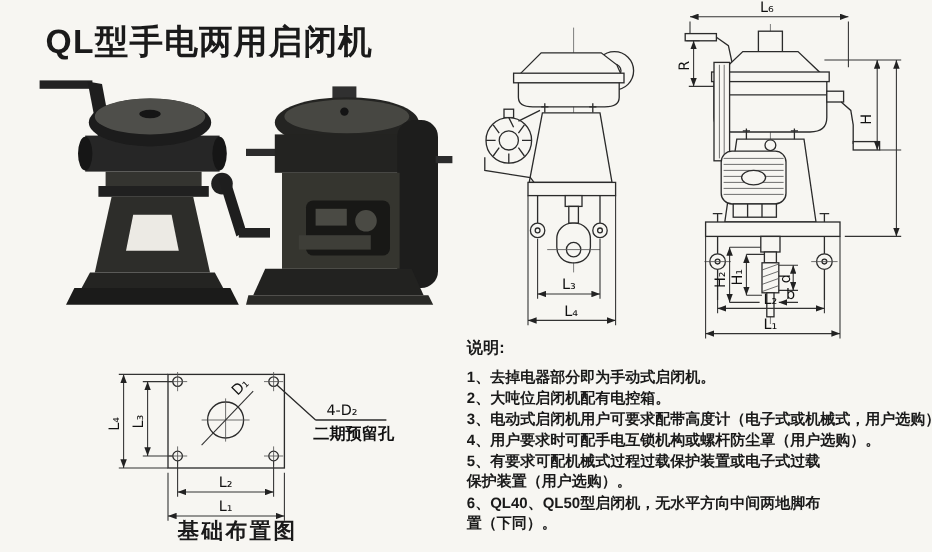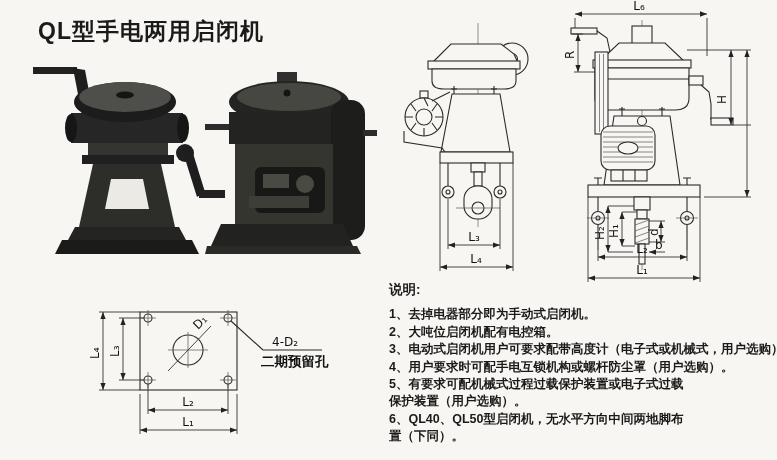--- a/index.html
+++ b/index.html
@@ -1,18 +1,18 @@
 <!DOCTYPE html>
 <html><head>
 <meta charset="utf-8">
 <style>
   html,body{margin:0;padding:0;background:#e9e9e6;}
   .page{position:relative;width:777px;height:460px;background:#f7f6f2;overflow:hidden;
         font-family:"Liberation Sans",sans-serif;color:#1a1a1a;}
-  .title{position:absolute;left:38px;top:16px;font-size:23px;font-weight:bold;letter-spacing:1px;}
+  .title{position:absolute;left:38px;top:16px;font-size:28px;font-weight:bold;letter-spacing:1px;}
   .notes{position:absolute;left:389px;top:281px;font-size:12.5px;font-weight:bold;
          line-height:17.4px;white-space:nowrap;}
   .notes .heading{font-size:13.5px;margin-bottom:8px;}
   .foundation-caption{position:absolute;left:148px;top:430px;font-size:18px;font-weight:bold;letter-spacing:2px;}
   svg{position:absolute;overflow:visible;}
   .ln{fill:none;stroke:#2b2b2b;stroke-width:1.1;}
   .lnf{fill:#f7f6f2;stroke:#2b2b2b;stroke-width:1.1;}
   .dm{fill:none;stroke:#333;stroke-width:0.9;}
   .thin{fill:none;stroke:#555;stroke-width:0.7;}
   .cl{fill:none;stroke:#666;stroke-width:0.7;}
@@ -275,20 +275,21 @@
       <line class="dm" x1="70" y1="142" x2="167" y2="142" marker-start="url(#af)" marker-end="url(#af)"></line>
       <text class="dimtext" x="118" y="138" text-anchor="middle">L₁</text>
     </g>
     <g>
       <path class="ln" d="M161,33 L193,62 M193,62 H252"></path>
       <text class="dimtext" x="202" y="58">4-D₂</text>
       <text class="cjk" x="191" y="78" font-size="13.5">二期预留孔</text>
     </g>
   </svg>
 
+  <div class="foundation-caption">基础布置图</div>
 
   <div class="notes">
     <div class="heading">说明:</div>
     <div>1、去掉电器部分即为手动式启闭机。</div>
     <div>2、大吨位启闭机配有电控箱。</div>
     <div>3、电动式启闭机用户可要求配带高度计（电子式或机械式，用户选购）。</div>
     <div>4、用户要求时可配手电互锁机构或螺杆防尘罩（用户选购）。</div>
     <div>5、有要求可配机械式过程过载保护装置或电子式过载</div>
     <div>保护装置（用户选购）。</div>
     <div>6、QL40、QL50型启闭机，无水平方向中间两地脚布</div>

